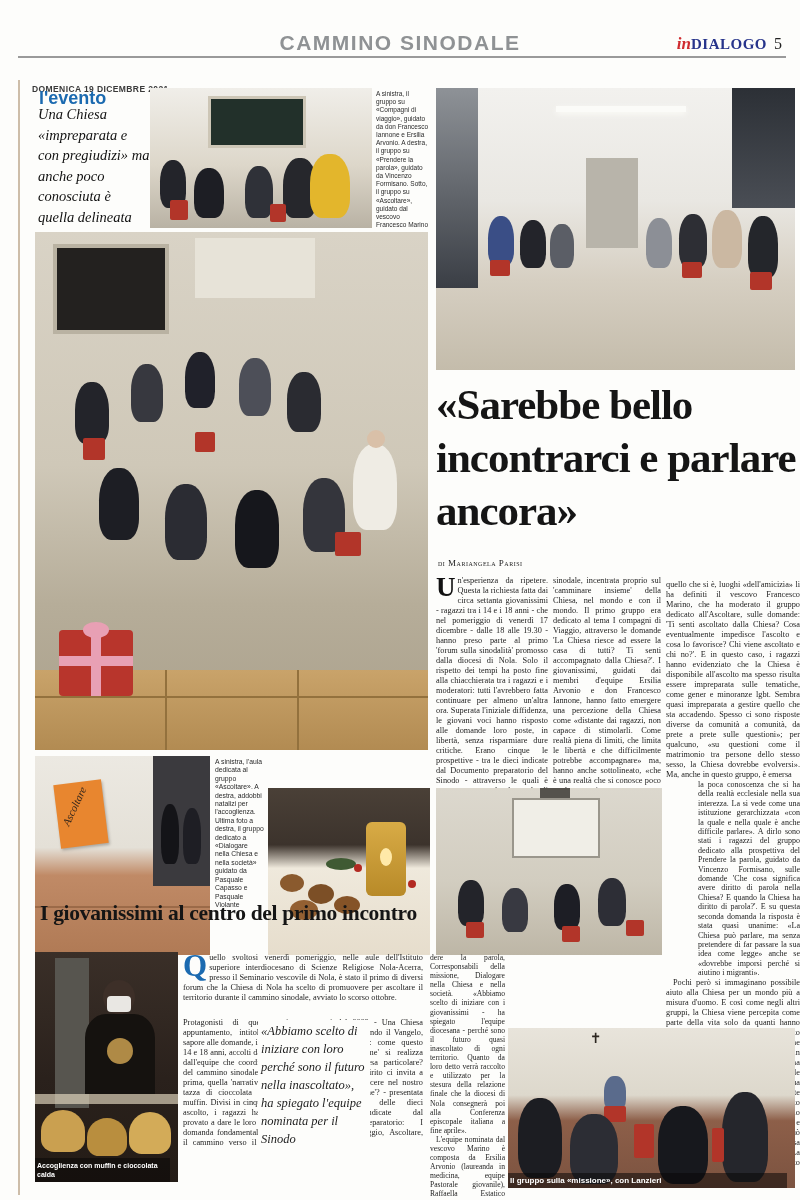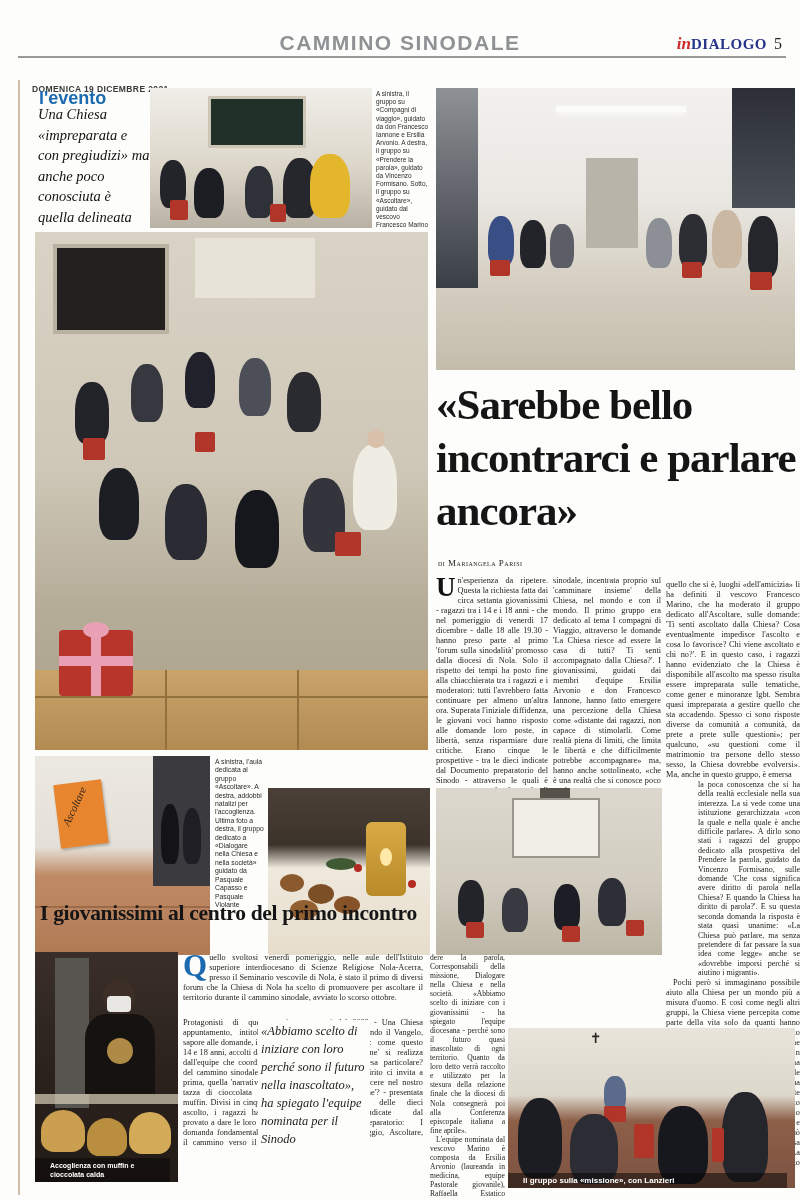--- a/index.html
+++ b/index.html
@@ -14,21 +14,21 @@
   .logo-dialogo{font:bold 15px "Liberation Serif",serif;color:#27348b;letter-spacing:.5px;}
   .logo-page{font:400 16px "Liberation Serif",serif;color:#222;margin-left:7px;}
   .left-line{width:2px;background:#cdbda9;}
   
   .evento{font:bold 18px "Liberation Sans",sans-serif;color:#1b6ab0;}
   .intro{font:italic 14.5px/20.5px "Liberation Serif",serif;color:#111;}
   
   .cap{font:6.5px/8.2px "Liberation Sans",sans-serif;color:#2a2a2a;}
   .capm{font:6.8px/8.4px "Liberation Sans",sans-serif;color:#2a2a2a;}
   .photocap{position:absolute;left:0;right:8px;bottom:0;background:rgba(10,8,8,.55);color:#fff;
-            font:bold 7.5px/9px "Liberation Sans",sans-serif;padding:3px 15px;}
+            font:bold 7.5px/9px "Liberation Sans",sans-serif;padding:3px 2px;}
   
   .headline{font:bold 43px/53px "Liberation Serif",serif;color:#151515;letter-spacing:-1px;}
   .byline{font:9px "Liberation Serif",serif;font-variant:small-caps;letter-spacing:.5px;color:#222;}
   .body{font:8.3px/10px "Liberation Serif",serif;text-align:justify;color:#1d1d1d;}
   .body p{margin:0;}
   .dc{float:left;font:bold 27px/23px "Liberation Serif",serif;padding-right:2px;color:#111;}
   .dc.blue{color:#1b6ab0;font-size:31px;line-height:26px;}
   .subhead{font:bold 21.5px/26px "Liberation Serif",serif;color:#151515;letter-spacing:-.3px;}
   .pullquote{font:italic 12.5px/18px "Liberation Serif",serif;color:#1d1d1d;background:#fdfdfb;}
   .twocol{column-count:2;column-gap:8px;}

